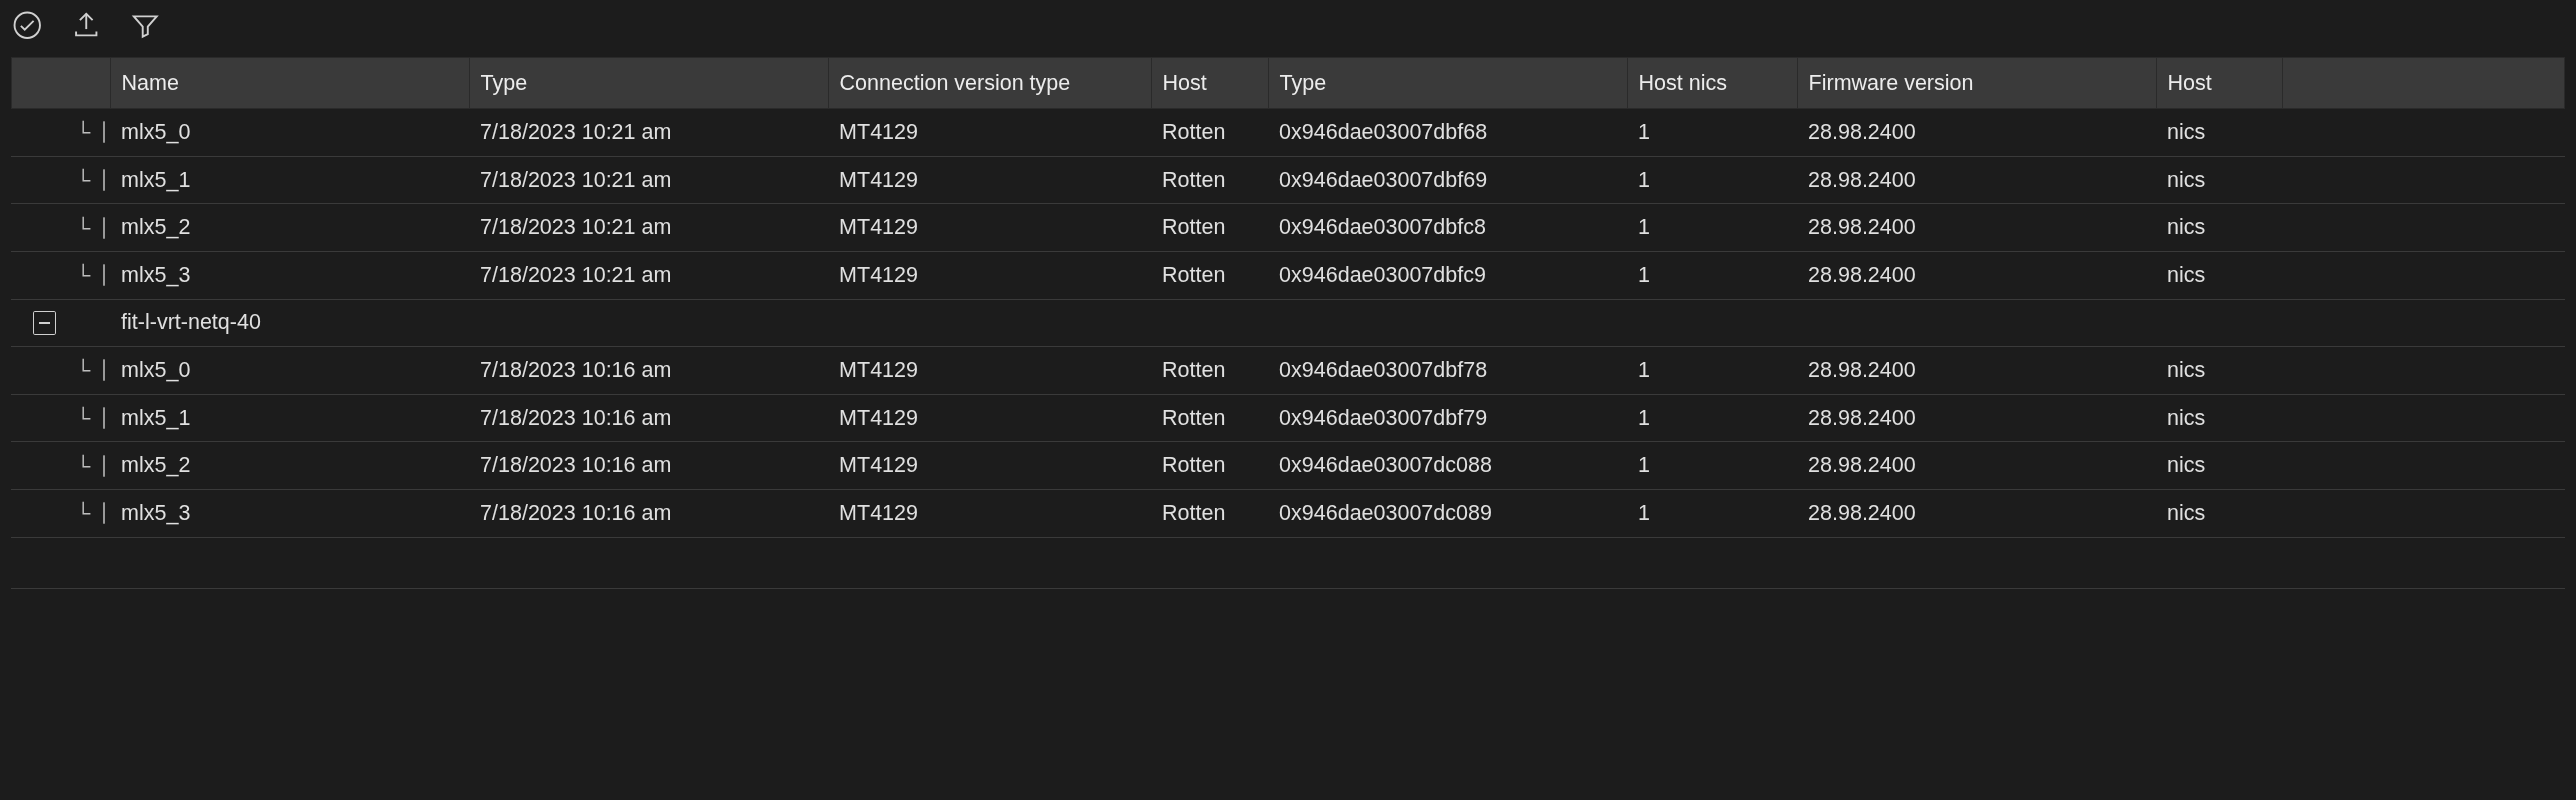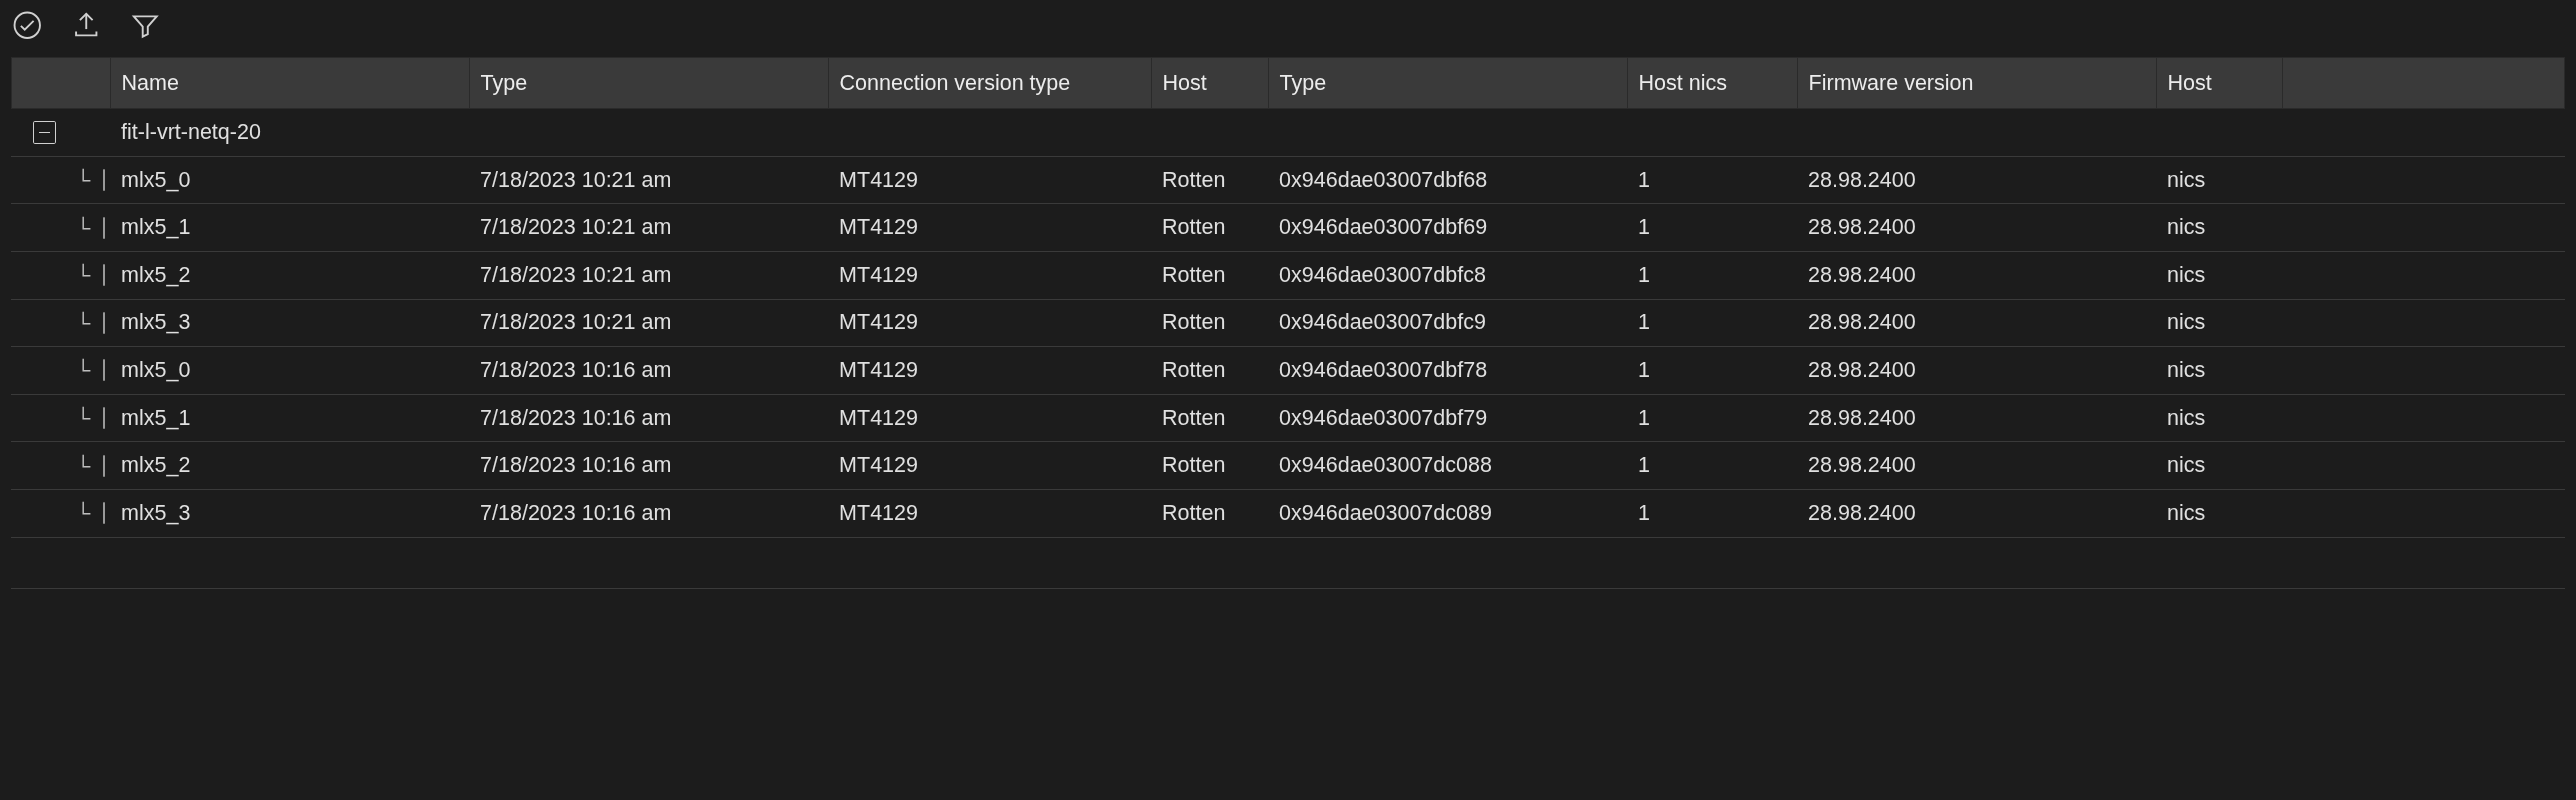--- a/index.html
+++ b/index.html
@@ -164,97 +164,97 @@
         <th>Connection version type</th>
         <th>Host</th>
         <th>Type</th>
         <th>Host nics</th>
         <th>Firmware version</th>
         <th>Host</th>
         <th></th>
       </tr>
     </thead>
     <tbody id="tbody">
+        <tr class="data-row">
+          <td>
+            <div class="child-marker-cell">
+              <span class="child-glyph">└</span>
+              <span class="chk"></span>
+            </div>
+          </td>
+          <td>mlx5_0</td>
+          <td>7/18/2023 10:21 am</td>
+          <td>MT4129</td>
+          <td>Rotten</td>
+          <td>0x946dae03007dbf68</td>
+          <td>1</td>
+          <td>28.98.2400</td>
+          <td>nics</td>
+          <td></td>
+        </tr>
+        <tr class="data-row">
+          <td>
+            <div class="child-marker-cell">
+              <span class="child-glyph">└</span>
+              <span class="chk"></span>
+            </div>
+          </td>
+          <td>mlx5_1</td>
+          <td>7/18/2023 10:21 am</td>
+          <td>MT4129</td>
+          <td>Rotten</td>
+          <td>0x946dae03007dbf69</td>
+          <td>1</td>
+          <td>28.98.2400</td>
+          <td>nics</td>
+          <td></td>
+        </tr>
+        <tr class="data-row">
+          <td>
+            <div class="child-marker-cell">
+              <span class="child-glyph">└</span>
+              <span class="chk"></span>
+            </div>
+          </td>
+          <td>mlx5_2</td>
+          <td>7/18/2023 10:21 am</td>
+          <td>MT4129</td>
+          <td>Rotten</td>
+          <td>0x946dae03007dbfc8</td>
+          <td>1</td>
+          <td>28.98.2400</td>
+          <td>nics</td>
+          <td></td>
+        </tr>
+        <tr class="data-row">
+          <td>
+            <div class="child-marker-cell">
+              <span class="child-glyph">└</span>
+              <span class="chk"></span>
+            </div>
+          </td>
+          <td>mlx5_3</td>
+          <td>7/18/2023 10:21 am</td>
+          <td>MT4129</td>
+          <td>Rotten</td>
+          <td>0x946dae03007dbfc9</td>
+          <td>1</td>
+          <td>28.98.2400</td>
+          <td>nics</td>
+          <td></td>
+        </tr>
         <tr class="group-row">
           <td>
             <div class="expand-cell">
               <div class="collapse-box">
                 <div class="minus"></div>
               </div>
             </div>
           </td>
-          <td colspan="9">fit-l-vrt-netq-20</td>
-        </tr>
-        <tr class="data-row">
-          <td>
-            <div class="child-marker-cell">
-              <span class="child-glyph">└</span>
-              <span class="chk"></span>
-            </div>
-          </td>
-          <td>mlx5_0</td>
-          <td>7/18/2023 10:21 am</td>
-          <td>MT4129</td>
-          <td>Rotten</td>
-          <td>0x946dae03007dbf68</td>
-          <td>1</td>
-          <td>28.98.2400</td>
-          <td>nics</td>
-          <td></td>
-        </tr>
-        <tr class="data-row">
-          <td>
-            <div class="child-marker-cell">
-              <span class="child-glyph">└</span>
-              <span class="chk"></span>
-            </div>
-          </td>
-          <td>mlx5_1</td>
-          <td>7/18/2023 10:21 am</td>
-          <td>MT4129</td>
-          <td>Rotten</td>
-          <td>0x946dae03007dbf69</td>
-          <td>1</td>
-          <td>28.98.2400</td>
-          <td>nics</td>
-          <td></td>
-        </tr>
-        <tr class="data-row">
-          <td>
-            <div class="child-marker-cell">
-              <span class="child-glyph">└</span>
-              <span class="chk"></span>
-            </div>
-          </td>
-          <td>mlx5_2</td>
-          <td>7/18/2023 10:21 am</td>
-          <td>MT4129</td>
-          <td>Rotten</td>
-          <td>0x946dae03007dbfc8</td>
-          <td>1</td>
-          <td>28.98.2400</td>
-          <td>nics</td>
-          <td></td>
-        </tr>
-        <tr class="data-row">
-          <td>
-            <div class="child-marker-cell">
-              <span class="child-glyph">└</span>
-              <span class="chk"></span>
-            </div>
-          </td>
-          <td>mlx5_3</td>
-          <td>7/18/2023 10:21 am</td>
-          <td>MT4129</td>
-          <td>Rotten</td>
-          <td>0x946dae03007dbfc9</td>
-          <td>1</td>
-          <td>28.98.2400</td>
-          <td>nics</td>
-          <td></td>
+          <td colspan="9">fit-l-vrt-netq-40</td>
         </tr>
         <tr class="data-row">
           <td>
             <div class="child-marker-cell">
               <span class="child-glyph">└</span>
               <span class="chk"></span>
             </div>
           </td>
           <td>mlx5_0</td>
           <td>7/18/2023 10:16 am</td>

